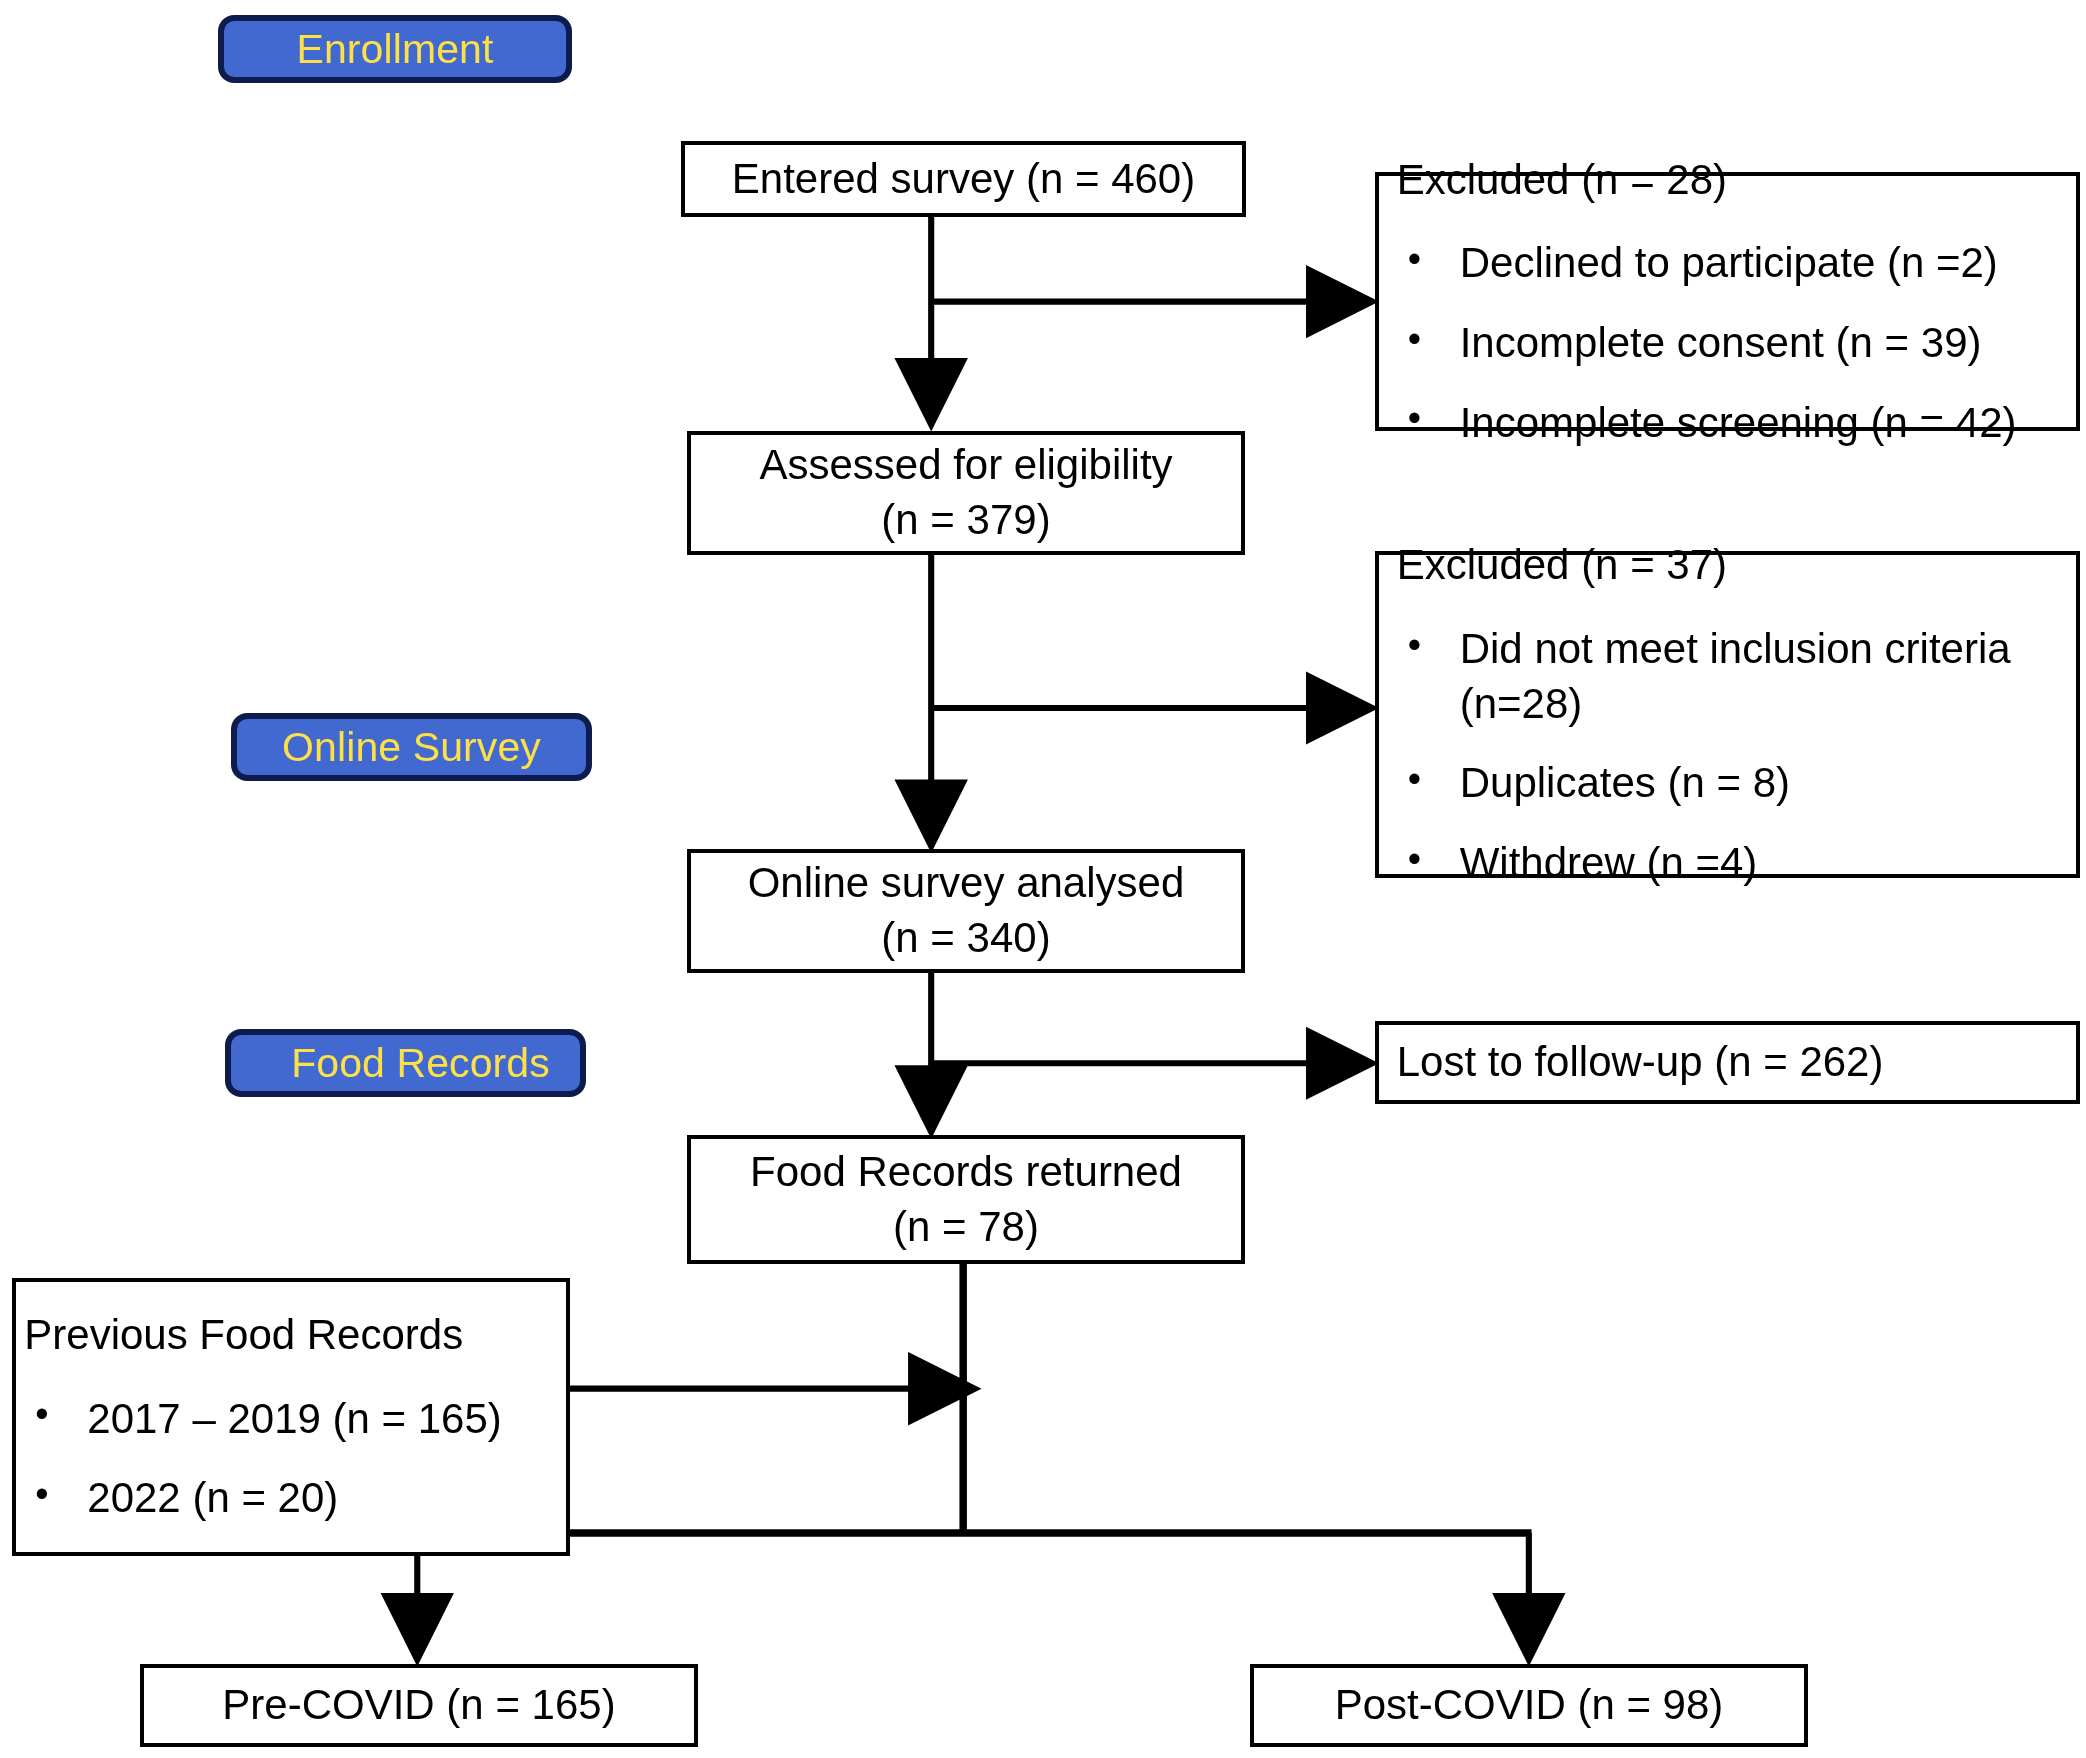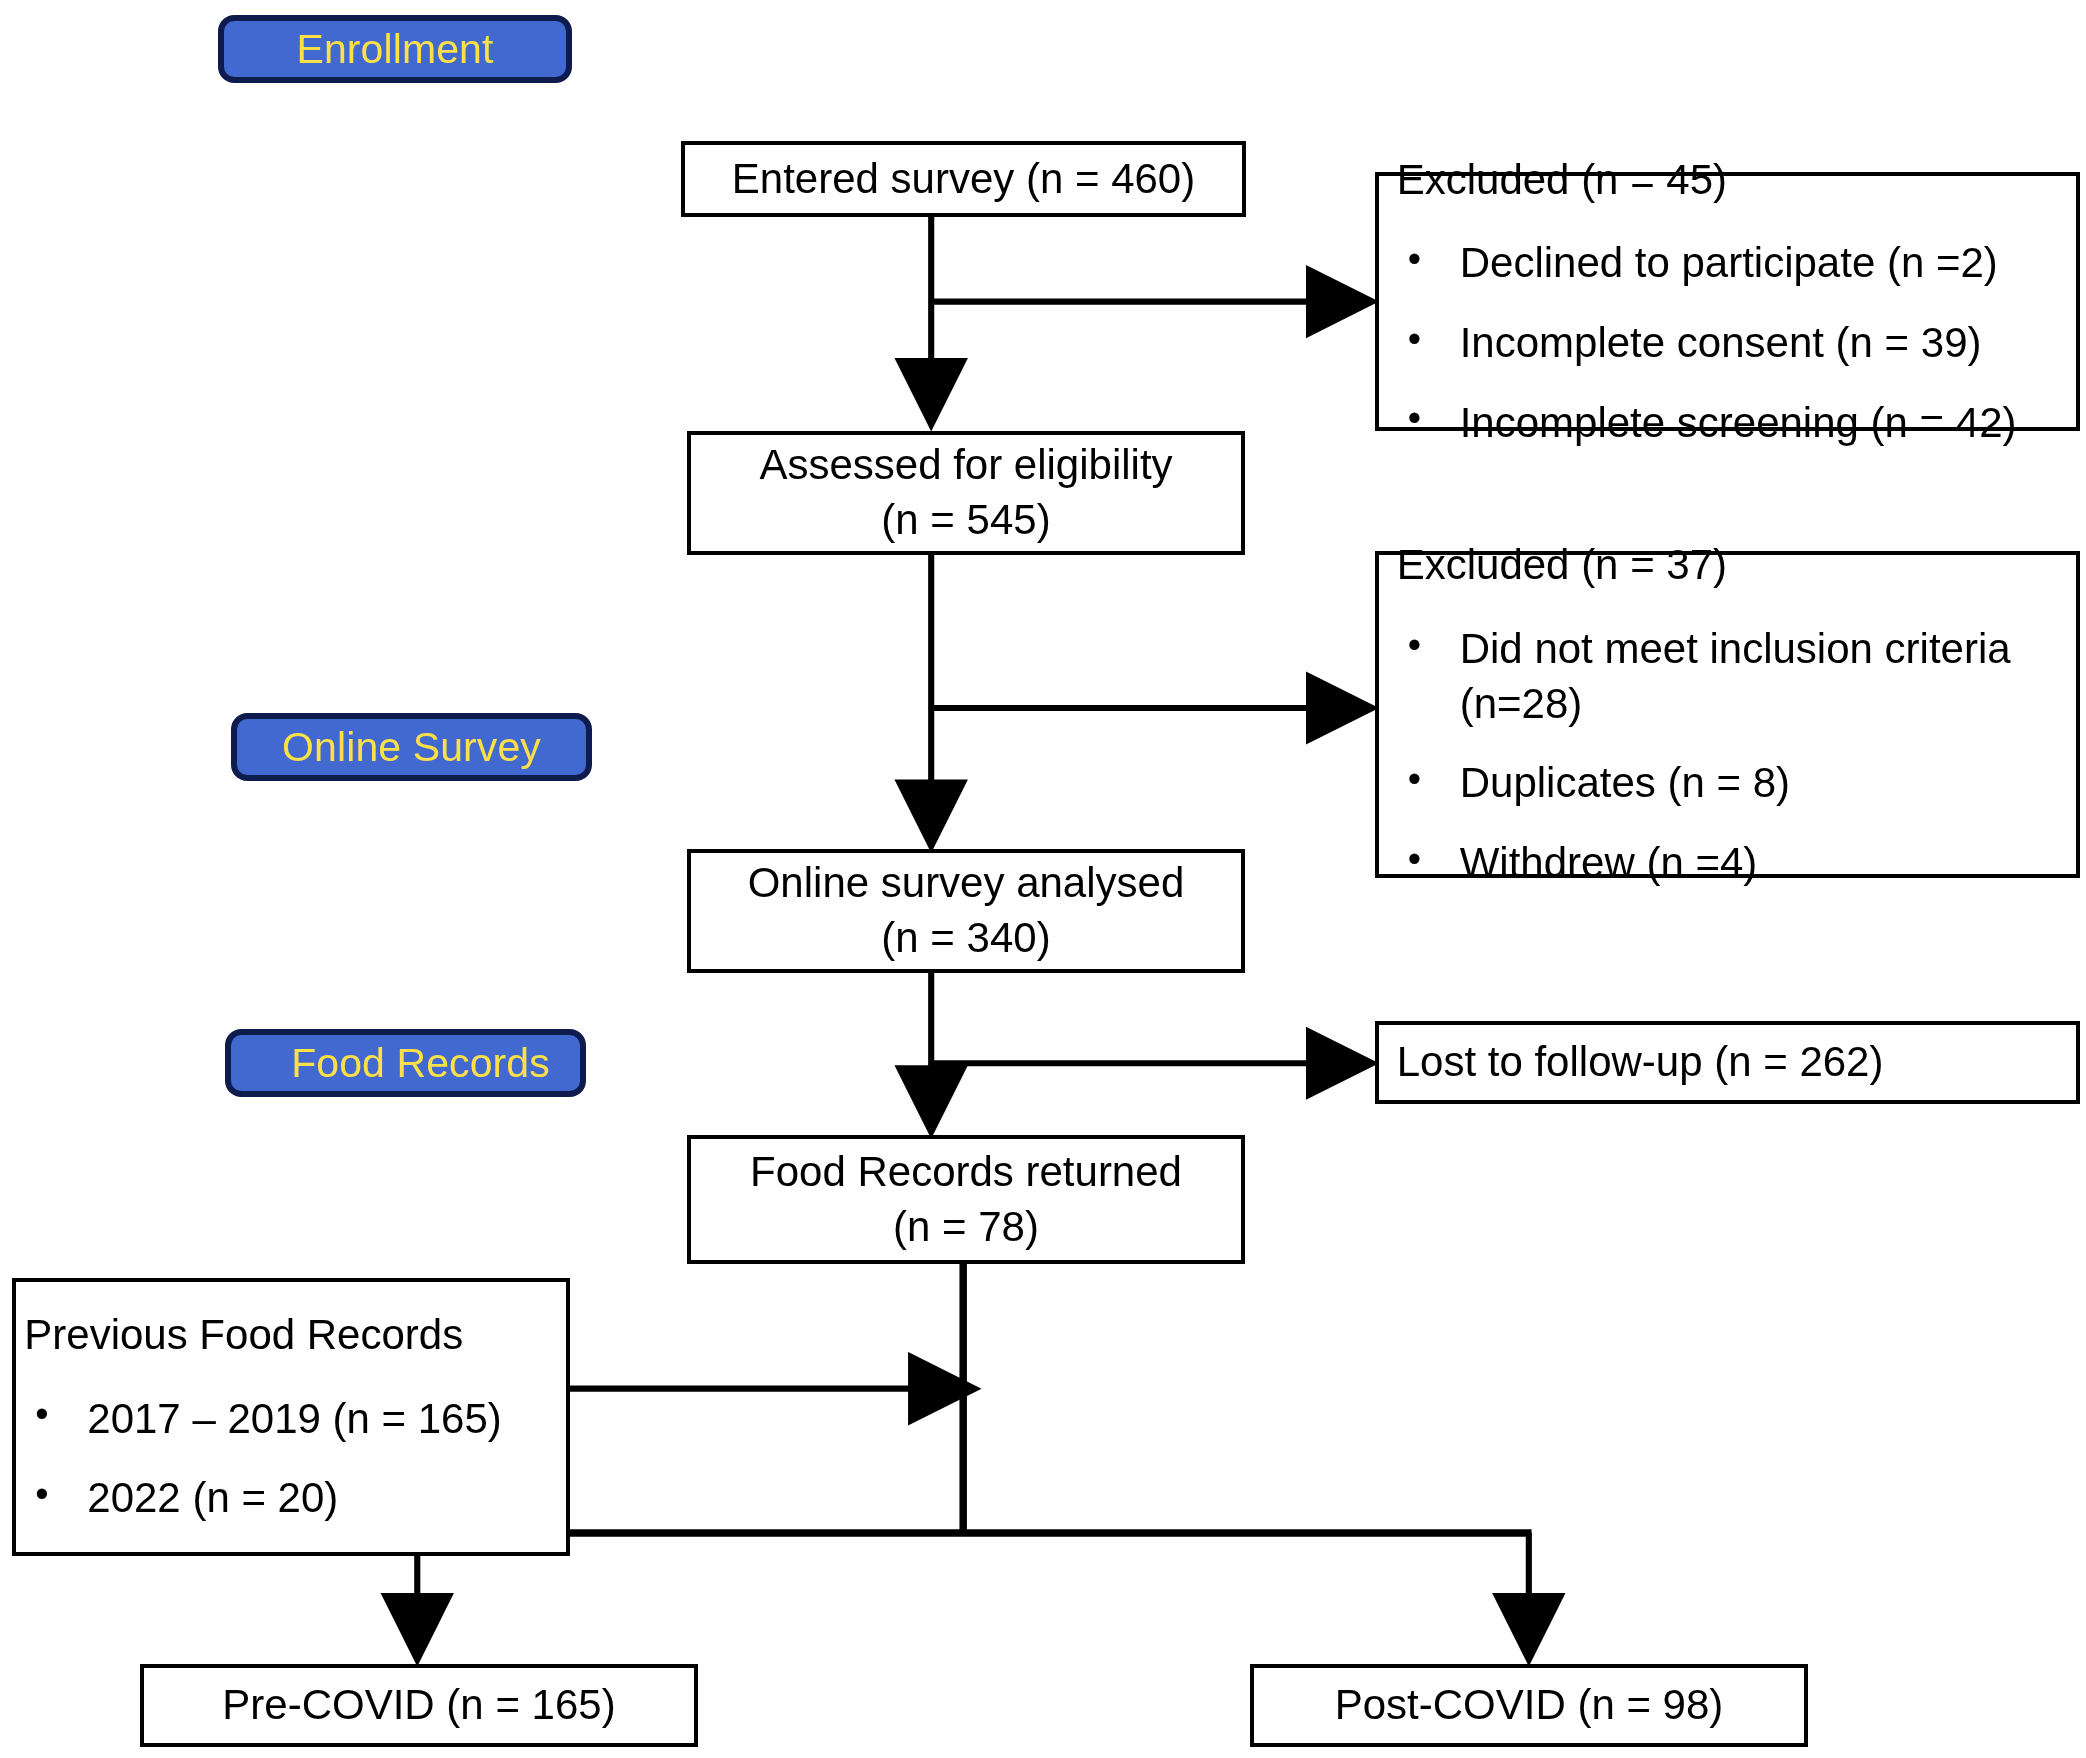--- a/index.html
+++ b/index.html
@@ -129,31 +129,31 @@
 
   <div class="stage-badge" style="left:225px; top:1029px; width:361px; height:68px;padding-left:30px;">
     <span>Food Records</span>
   </div>
 
   <div class="node centered" style="left:681px; top:121px; width:565px; height:76px;margin-top:20px;">
     <div class="node-title">Entered survey (n = 460)</div>
   </div>
 
   <div class="node lefty" style="left:1375px; top:172px; width:705px; height:259px;">
-    <div class="node-title">Excluded (n = 45)</div>
+    <div class="node-title">Excluded (n = 28)</div>
     <ul class="bullet-list">
       <li>Declined to participate (n =2)</li>
       <li>Incomplete consent (n = 39)</li>
       <li>Incomplete screening (n = 42)</li>
     </ul>
   </div>
 
   <div class="node centered" style="left:687px; top:431px; width:558px; height:124px;">
     <div class="node-title">Assessed for eligibility</div>
-    <div class="node-title">(n = 545)</div>
+    <div class="node-title">(n = 379)</div>
   </div>
 
   <div class="node lefty" style="left:1375px; top:551px; width:705px; height:327px;">
     <div class="node-title">Excluded (n = 37)</div>
     <ul class="bullet-list">
       <li style="max-width:558px;">Did not meet inclusion criteria (n=28)</li>
       <li>Duplicates (n = 8)</li>
       <li>Withdrew (n =4)</li>
     </ul>
   </div>

